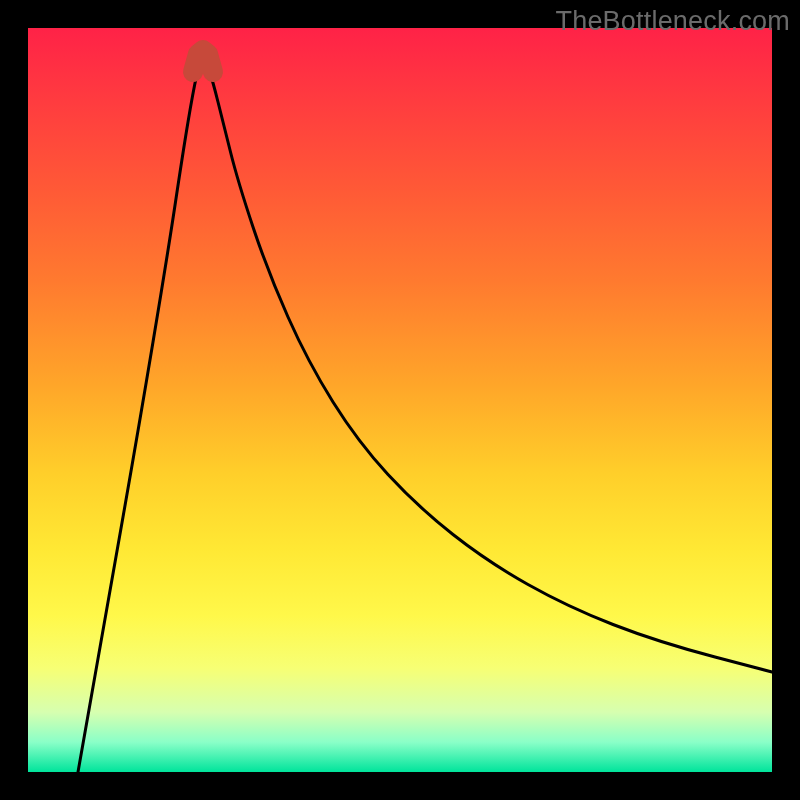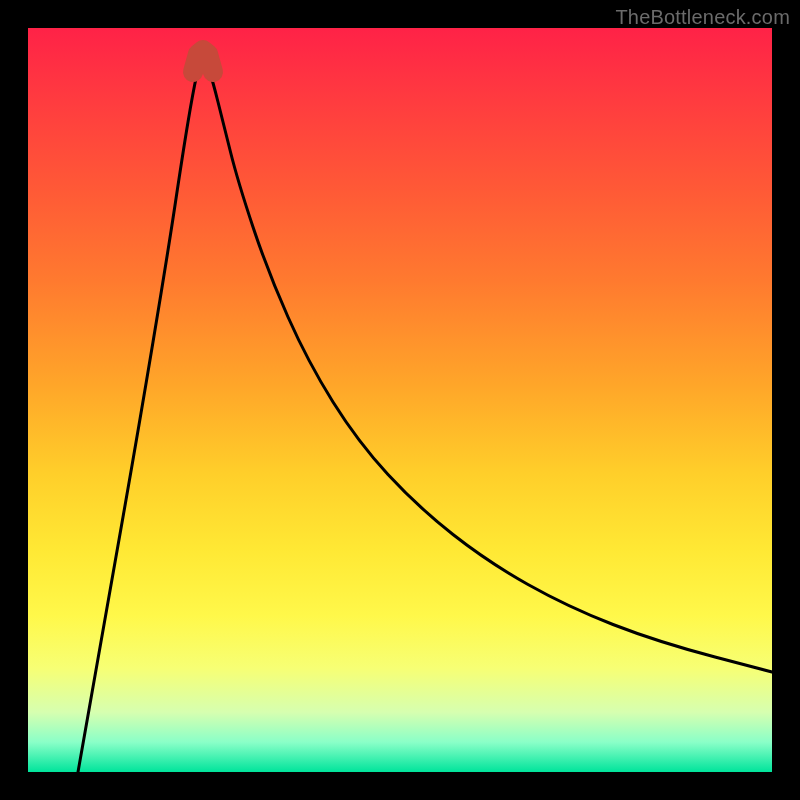--- a/index.html
+++ b/index.html
@@ -29,21 +29,21 @@
       #d6ffb0 92%,
       #8affc8 96%,
       #00e49b 100%
     );
   }
   .watermark {
     position: absolute;
     top: 6px;
     right: 10px;
     font-family: Arial, Helvetica, sans-serif;
-    font-size: 20px;
+    font-size: 27px;
     font-weight: 500;
     color: #6b6b6b;
     letter-spacing: 0.2px;
   }
   svg.plot {
     position: absolute;
     left: 0;
     top: 0;
     width: 744px;
     height: 744px;

